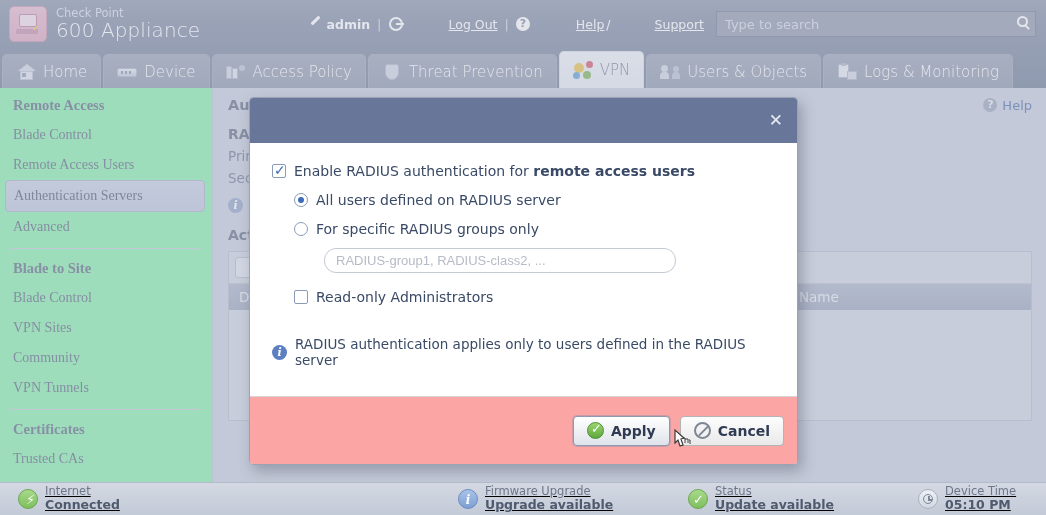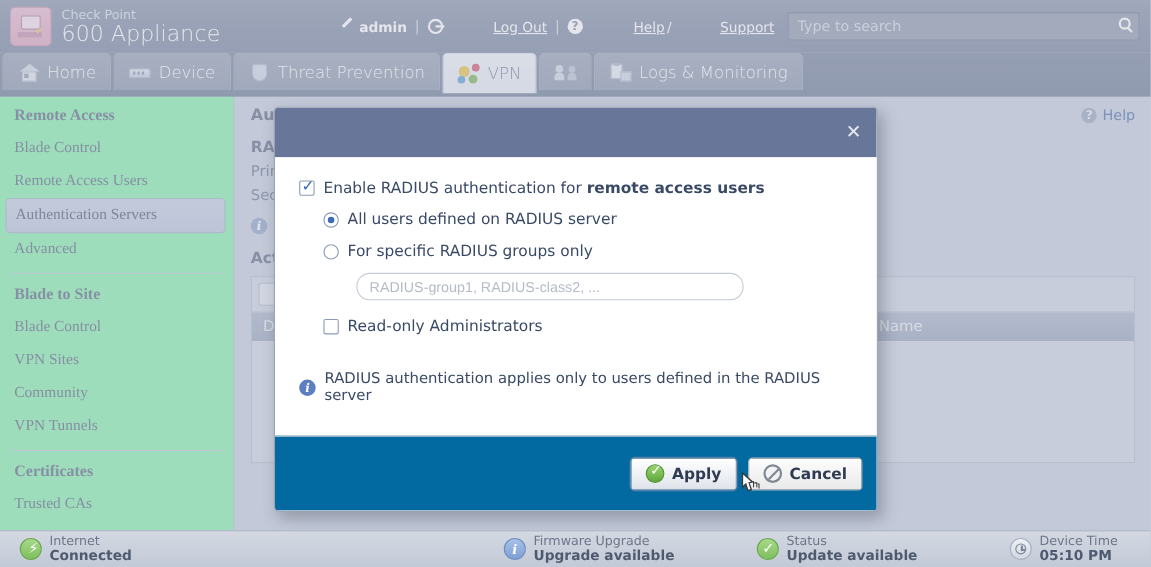--- a/index.html
+++ b/index.html
@@ -88,21 +88,21 @@
   }
   .search-mag::after {
     content:""; position:absolute; right:-4px; bottom:-3px; width:6px; height:2px;
     background:#fff; transform: rotate(45deg);
   }
 
   
   .tabbar {
     position: absolute; left: 0; top: 48px; width: 1046px; height: 40px;
     background: linear-gradient(to bottom, #78859e, #6f7d97);
-    display: flex; align-items: flex-start; padding-left: 2px;
+    display: flex; align-items: flex-end; padding-left: 2px;
   }
   .tab {
     height: 34px; display: flex; align-items: center; gap: 7px;
     padding: 0 13px; margin-right: 2px;
     background: linear-gradient(to bottom, #97a0b4, #8b96ac);
     border-radius: 5px 5px 0 0;
     font-size: 15px; color: #ffffff; font-weight: 300;
     border: 1px solid #9aa3b6; border-bottom: none;
     white-space: nowrap;
   }
@@ -233,21 +233,21 @@
   .st-green { background: linear-gradient(to bottom,#a8d98a,#7fbf5e); border:1px solid #6aa84f; }
   .st-blue  { background: linear-gradient(to bottom,#a9c3e8,#7e9fd4); border:1px solid #6d8cc0; }
   .st-gray  { background: linear-gradient(to bottom,#eef1f5,#d3d8e2); border:1px solid #a9b2c0; }
   .bolt { position:absolute; left:7px; top:3px; color:#fff; font-size:13px; line-height:13px; }
   .chk { position:absolute; left:4px; top:2px; color:#fff; font-size:13px; line-height:15px; }
   .ii  { position:absolute; left:0; top:0; width:100%; text-align:center; color:#fff;
          font-size:12px; font-weight:bold; line-height:20px; font-family:"DejaVu Serif",serif; font-style:italic;}
   .clockface { position:absolute; left:4px; top:4px; width:10px; height:10px; border:1.5px solid #7d8799; border-radius:50%; }
   .clockface::before { content:""; position:absolute; left:4px; top:1px; width:1.5px; height:4px; background:#7d8799; }
   .clockface::after  { content:""; position:absolute; left:4px; top:4px; width:4px; height:1.5px; background:#7d8799; }
-  .st-txt { line-height: 1.15; }
+  .st-txt { line-height: 1.15; text-decoration: underline; }
   .st-lbl { font-size: 11.5px; color: #6d7789; }
   .st-val { font-size: 12.5px; color: #4f5a6e; font-weight: bold; }
 
   
   .overlay {
     position: absolute; left: 0; top: 0; width: 1046px; height: 515px;
     background: rgba(190,196,210,0.42);
   }
   .modal {
     position: absolute; left: 249px; top: 97px; width: 549px; height: 368px;
@@ -295,21 +295,21 @@
   .modal-note {
     display: flex; align-items: center; gap: 8px; margin-top: 31px;
     font-size: 13.5px; color: #3a4a66;
   }
   .note-dot {
     width: 15px; height: 15px; border-radius: 50%; background: #5b7fc0;
     color: #fff; font-size: 11px; font-weight: bold; text-align: center;
     line-height: 15px; font-family: "DejaVu Serif", serif; font-style: italic; flex: none;
   }
   .modal-foot {
-    height: 68px; background: #0369a1; border-top: 1px solid #d6d6d6;
+    height: 68px; background: #fca5a5; border-top: 1px solid #d6d6d6;
     display: flex; align-items: center; justify-content: flex-end;
     padding-right: 13px; gap: 10px;
   }
   .btn {
     display: flex; align-items: center; gap: 7px;
     height: 30px; padding: 0 13px;
     background: linear-gradient(to bottom, #fdfdfd, #e9e9e9);
     border: 1px solid #b4b4b4; border-radius: 4px;
     font-size: 14px; font-weight: bold; color: #2f3b52;
   }
@@ -392,20 +392,28 @@
     <div class="tab">
       <span class="tab-ic ic-dev">
         <span class="box"></span>
         <span class="led" style="left:4px"></span>
           <span class="led" style="left:8px"></span>
           <span class="led" style="left:12px"></span>
       </span>
       <span>Device</span>
     </div>
     <div class="tab">
+      <span class="tab-ic ic-acc">
+        <span class="b1"></span>
+          <span class="b2"></span>
+          <span class="dot"></span>
+      </span>
+      <span>Access Policy</span>
+    </div>
+    <div class="tab">
       <span class="tab-ic ic-shield">
           <span class="sh"></span>
         </span>
       <span>Threat Prevention</span>
     </div>
     <div class="tab active">
       <span class="tab-ic ic-vpn">
         <span class="c1"></span>
           <span class="c2"></span>
           <span class="c3"></span>
@@ -413,20 +421,21 @@
       </span>
       <span>VPN</span>
     </div>
     <div class="tab">
       <span class="tab-ic ic-usr">
         <span class="h1"></span>
           <span class="b1"></span>
           <span class="h2"></span>
           <span class="b2"></span>
       </span>
+      <span>Users &amp; Objects</span>
     </div>
     <div class="tab">
       <span class="tab-ic ic-log">
         <span class="pad"></span>
           <span class="clip"></span>
           <span class="pg"></span>
       </span>
       <span>Logs &amp; Monitoring</span>
     </div>
   </div>

